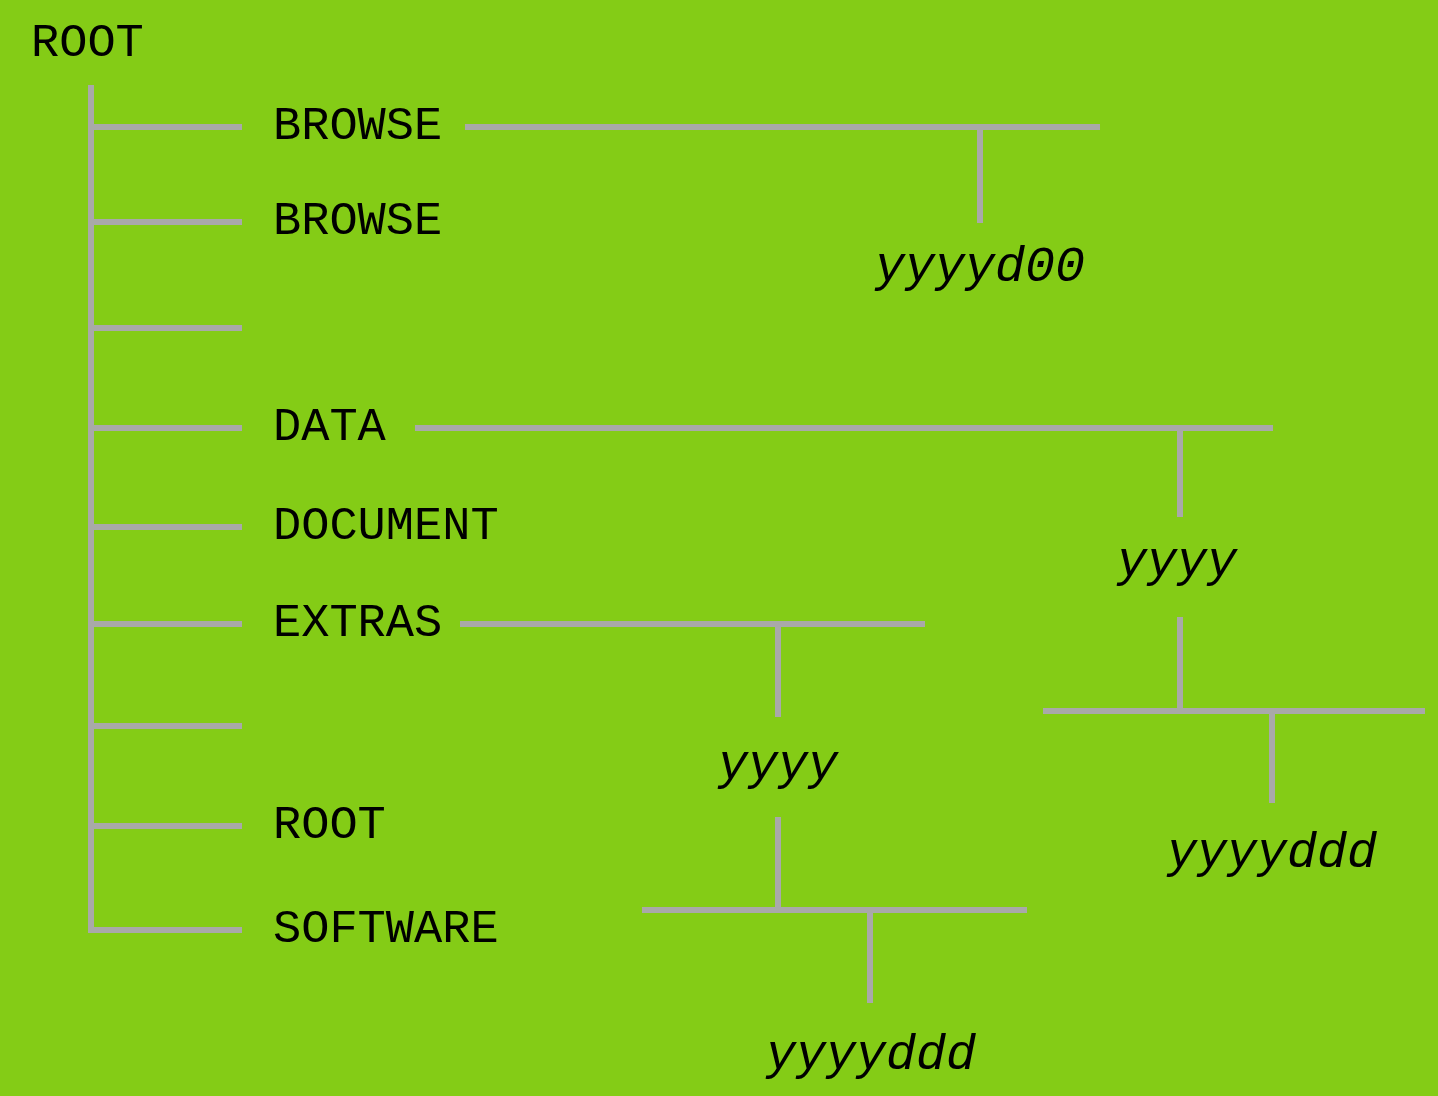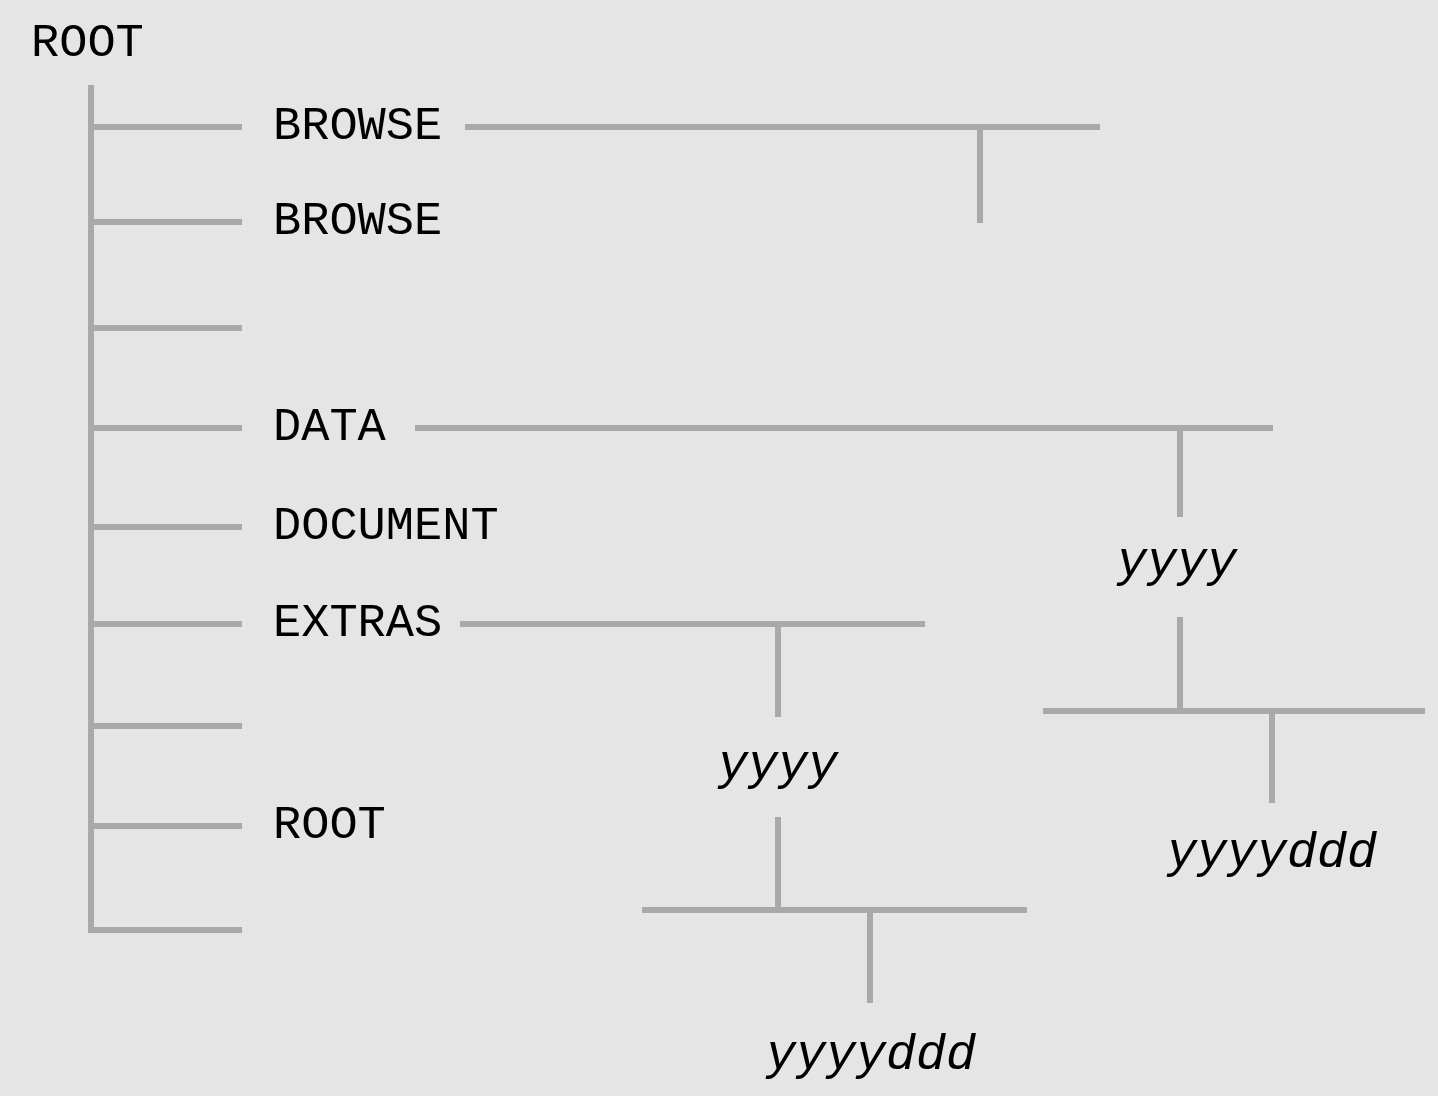--- a/index.html
+++ b/index.html
@@ -40,44 +40,46 @@
     line-height: 50px;
     font-style: italic;
     white-space: nowrap;
     transform: translateX(-50%);
     color: #000000;
   }
 </style>
 </head>
 <body>
 
-<div id="canvas" style="background: #e5e5e5; color: rgb(0, 0, 0);">
+<div id="canvas" style="background: #84cc16; color: rgb(0, 0, 0);">
 
   <span class="root-label" style="left:31px; top:20px;">ROOT</span>
 
   <div class="line" style="left:88px; top:85px;  width:6px;  height:848px;"></div>
   <div class="line" style="left:88px; top:124px; width:154px; height:6px;"></div>
   <div class="line" style="left:88px; top:219px; width:154px; height:6px;"></div>
   <div class="line" style="left:88px; top:325px; width:154px; height:6px;"></div>
   <div class="line" style="left:88px; top:425px; width:154px; height:6px;"></div>
   <div class="line" style="left:88px; top:524px; width:154px; height:6px;"></div>
   <div class="line" style="left:88px; top:621px; width:154px; height:6px;"></div>
   <div class="line" style="left:88px; top:723px; width:154px; height:6px;"></div>
   <div class="line" style="left:88px; top:823px; width:154px; height:6px;"></div>
   <div class="line" style="left:88px; top:927px; width:154px; height:6px;"></div>
 
   <span class="dir-label" style="left:273px; top:103px;">BROWSE</span>
   <span class="dir-label" style="left:273px; top:198px;">BROWSE</span>
   <span class="dir-label" style="left:273px; top:404px;text-align:center;">DATA</span>
   <span class="dir-label" style="left:273px; top:503px;">DOCUMENT</span>
   <span class="dir-label" style="left:273px; top:600px;">EXTRAS</span>
   <span class="dir-label" style="left:273px; top:802px;">ROOT</span>
+  <span class="dir-label" style="left:273px; top:906px;">SOFTWARE</span>
 
   <div class="line" style="left:465px;  top:124px; width:635px; height:6px;"></div>
   <div class="line" style="left:977px;  top:124px; width:6px;  height:99px;"></div>
+  <span class="pattern-label" style="left:980px; top:243px;">yyyyd00</span>
 
   <div class="line" style="left:415px;  top:425px; width:858px; height:6px;"></div>
   <div class="line" style="left:1177px; top:425px; width:6px;  height:92px;"></div>
   <span class="pattern-label" style="left:1177px; top:538px;">yyyy</span>
   <div class="line" style="left:1177px; top:617px; width:6px;  height:95px;"></div>
   <div class="line" style="left:1043px; top:708px; width:382px; height:6px;"></div>
   <div class="line" style="left:1269px; top:708px; width:6px;  height:95px;"></div>
   <span class="pattern-label" style="left:1272px; top:829px;">yyyyddd</span>
 
   <div class="line" style="left:460px;  top:621px; width:465px; height:6px;"></div>

